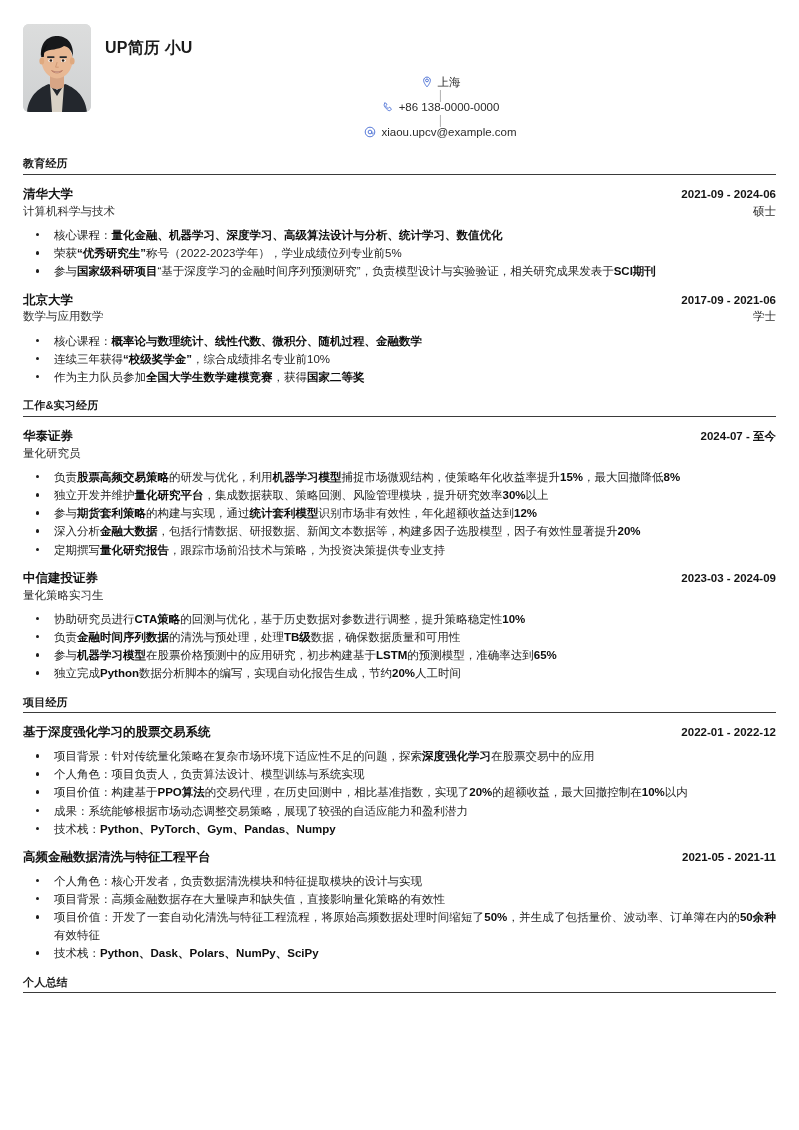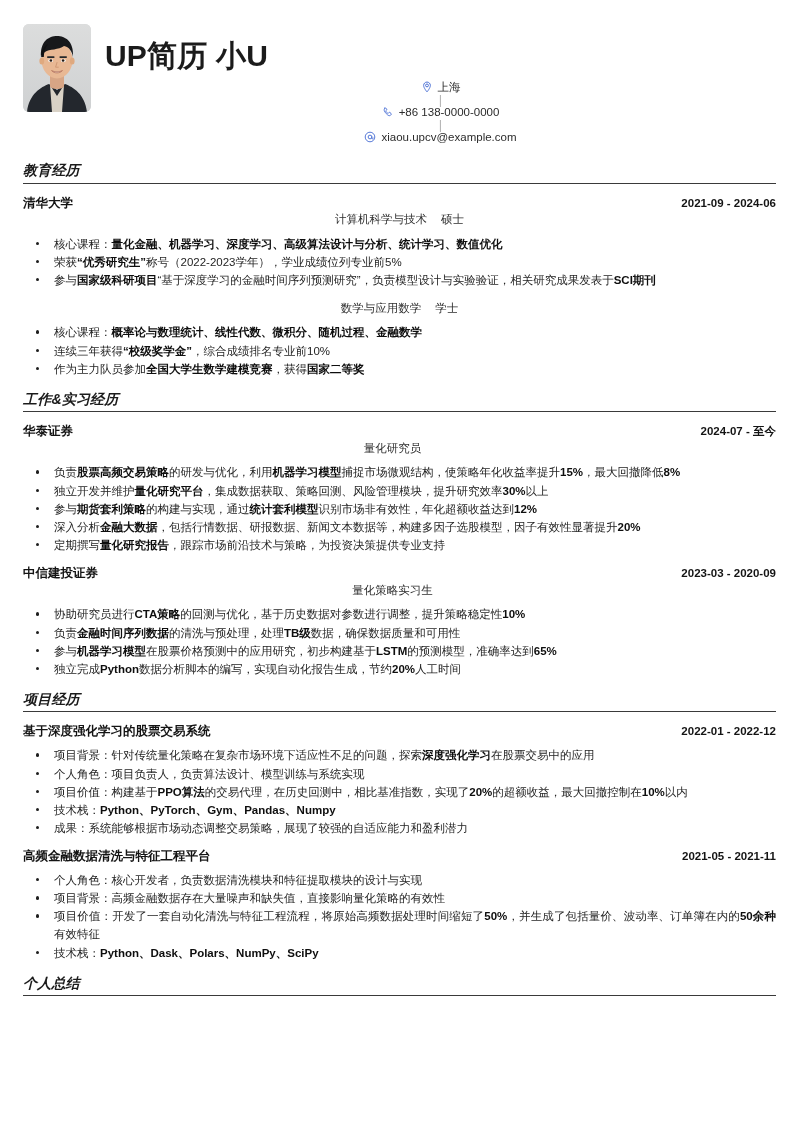--- a/index.html
+++ b/index.html
@@ -39,26 +39,26 @@
     position: relative;
   }
   .avatar svg { display: block; width: 100%; height: 100%; }
 
   .identity {
     padding-top: 14px;
     flex: 1 1 auto;
     min-width: 0;
   }
   .name {
-    font-size: 30px;
+    font-size: 16px;
     font-weight: 700;
     color: #1b1b1b;
     letter-spacing: .2px;
     line-height: 1.2;
-    margin-bottom: 7px;
+    margin-bottom: 19px;
   }
   .contact-row {
     display: flex;
     align-items: center;
     font-size: 11.5px;
     color: #2b2b2b;
     line-height: 1;
     flex-direction: column;
   }
   .contact-item {
@@ -80,27 +80,26 @@
     width: 12px;
     height: 12px;
     display: inline-block;
     flex: 0 0 auto;
   }
   .ci-icon svg { display: block; width: 12px; height: 12px; }
 
   
   .section { margin-top: 13px; }
   .section-title {
-    font-size: 14px;
+    font-size: 11px;
     font-weight: 700;
     color: #1b1b1b;
     line-height: 1.25;
     padding-bottom: 3px;
     letter-spacing: .2px;
-    font-style: italic;
   }
   .section-rule {
     height: 0;
     border-top: 1.6px solid #3a3a3a;
     margin-bottom: 3px;
   }
 
   .entry { margin-top: 11px; }
   .entry:first-of-type { margin-top: 9px; }
 
@@ -118,21 +117,21 @@
   }
   .entry-date {
     font-size: 11.5px;
     font-weight: 700;
     color: #141414;
     white-space: nowrap;
     line-height: 1.35;
   }
   .entry-sub {
     display: flex;
-    justify-content: center;
+    justify-content: space-between;
     align-items: baseline;
     gap: 14px;
     margin-top: 0px;
   }
   .entry-role {
     font-size: 11.5px;
     color: #2e2e2e;
     line-height: 1.5;
   }
   .entry-degree {
@@ -266,20 +265,24 @@
             <div class="entry-role">计算机科学与技术</div>
             <div class="entry-degree">硕士</div>
           </div>
           <div class="bullets">
             <div class="bullet">核心课程：<b>量化金融、机器学习、深度学习、高级算法设计与分析、统计学习、数值优化</b></div>
             <div class="bullet">荣获<b>“优秀研究生”</b>称号（2022-2023学年），学业成绩位列专业前5%</div>
             <div class="bullet">参与<b>国家级科研项目</b>“基于深度学习的金融时间序列预测研究”，负责模型设计与实验验证，相关研究成果发表于<b>SCI期刊</b></div>
           </div>
         </div>
         <div class="entry">
+          <div class="entry-head">
+            <div class="entry-title">北京大学</div>
+            <div class="entry-date">2017-09 - 2021-06</div>
+          </div>
           <div class="entry-sub">
             <div class="entry-role">数学与应用数学</div>
             <div class="entry-degree">学士</div>
           </div>
           <div class="bullets">
             <div class="bullet">核心课程：<b>概率论与数理统计、线性代数、微积分、随机过程、金融数学</b></div>
             <div class="bullet">连续三年获得<b>“校级奖学金”</b>，综合成绩排名专业前10%</div>
             <div class="bullet">作为主力队员参加<b>全国大学生数学建模竞赛</b>，获得<b>国家二等奖</b></div>
           </div>
         </div>
@@ -300,21 +303,21 @@
             <div class="bullet">负责<b>股票高频交易策略</b>的研发与优化，利用<b>机器学习模型</b>捕捉市场微观结构，使策略年化收益率提升<b>15%</b>，最大回撤降低<b>8%</b></div>
             <div class="bullet">独立开发并维护<b>量化研究平台</b>，集成数据获取、策略回测、风险管理模块，提升研究效率<b>30%</b>以上</div>
             <div class="bullet">参与<b>期货套利策略</b>的构建与实现，通过<b>统计套利模型</b>识别市场非有效性，年化超额收益达到<b>12%</b></div>
             <div class="bullet">深入分析<b>金融大数据</b>，包括行情数据、研报数据、新闻文本数据等，构建多因子选股模型，因子有效性显著提升<b>20%</b></div>
             <div class="bullet">定期撰写<b>量化研究报告</b>，跟踪市场前沿技术与策略，为投资决策提供专业支持</div>
           </div>
         </div>
         <div class="entry">
           <div class="entry-head">
             <div class="entry-title">中信建投证券</div>
-            <div class="entry-date">2023-03 - 2020-09</div>
+            <div class="entry-date">2023-03 - 2024-09</div>
           </div>
           <div class="entry-sub">
             <div class="entry-role">量化策略实习生</div>
             <div class="entry-degree"></div>
           </div>
           <div class="bullets">
             <div class="bullet">协助研究员进行<b>CTA策略</b>的回测与优化，基于历史数据对参数进行调整，提升策略稳定性<b>10%</b></div>
             <div class="bullet">负责<b>金融时间序列数据</b>的清洗与预处理，处理<b>TB级</b>数据，确保数据质量和可用性</div>
             <div class="bullet">参与<b>机器学习模型</b>在股票价格预测中的应用研究，初步构建基于<b>LSTM</b>的预测模型，准确率达到<b>65%</b></div>
             <div class="bullet">独立完成<b>Python</b>数据分析脚本的编写，实现自动化报告生成，节约<b>20%</b>人工时间</div>
@@ -326,22 +329,22 @@
         <div class="section-rule"></div>
         <div class="entry">
           <div class="entry-head">
             <div class="entry-title">基于深度强化学习的股票交易系统</div>
             <div class="entry-date">2022-01 - 2022-12</div>
           </div>
           <div class="bullets">
             <div class="bullet">项目背景：针对传统量化策略在复杂市场环境下适应性不足的问题，探索<b>深度强化学习</b>在股票交易中的应用</div>
             <div class="bullet">个人角色：项目负责人，负责算法设计、模型训练与系统实现</div>
             <div class="bullet">项目价值：构建基于<b>PPO算法</b>的交易代理，在历史回测中，相比基准指数，实现了<b>20%</b>的超额收益，最大回撤控制在<b>10%</b>以内</div>
+            <div class="bullet">成果：系统能够根据市场动态调整交易策略，展现了较强的自适应能力和盈利潜力</div>
             <div class="bullet">技术栈：<b>Python、PyTorch、Gym、Pandas、Numpy</b></div>
-            <div class="bullet">成果：系统能够根据市场动态调整交易策略，展现了较强的自适应能力和盈利潜力</div>
           </div>
         </div>
         <div class="entry">
           <div class="entry-head">
             <div class="entry-title">高频金融数据清洗与特征工程平台</div>
             <div class="entry-date">2021-05 - 2021-11</div>
           </div>
           <div class="bullets">
             <div class="bullet">个人角色：核心开发者，负责数据清洗模块和特征提取模块的设计与实现</div>
             <div class="bullet">项目背景：高频金融数据存在大量噪声和缺失值，直接影响量化策略的有效性</div>

